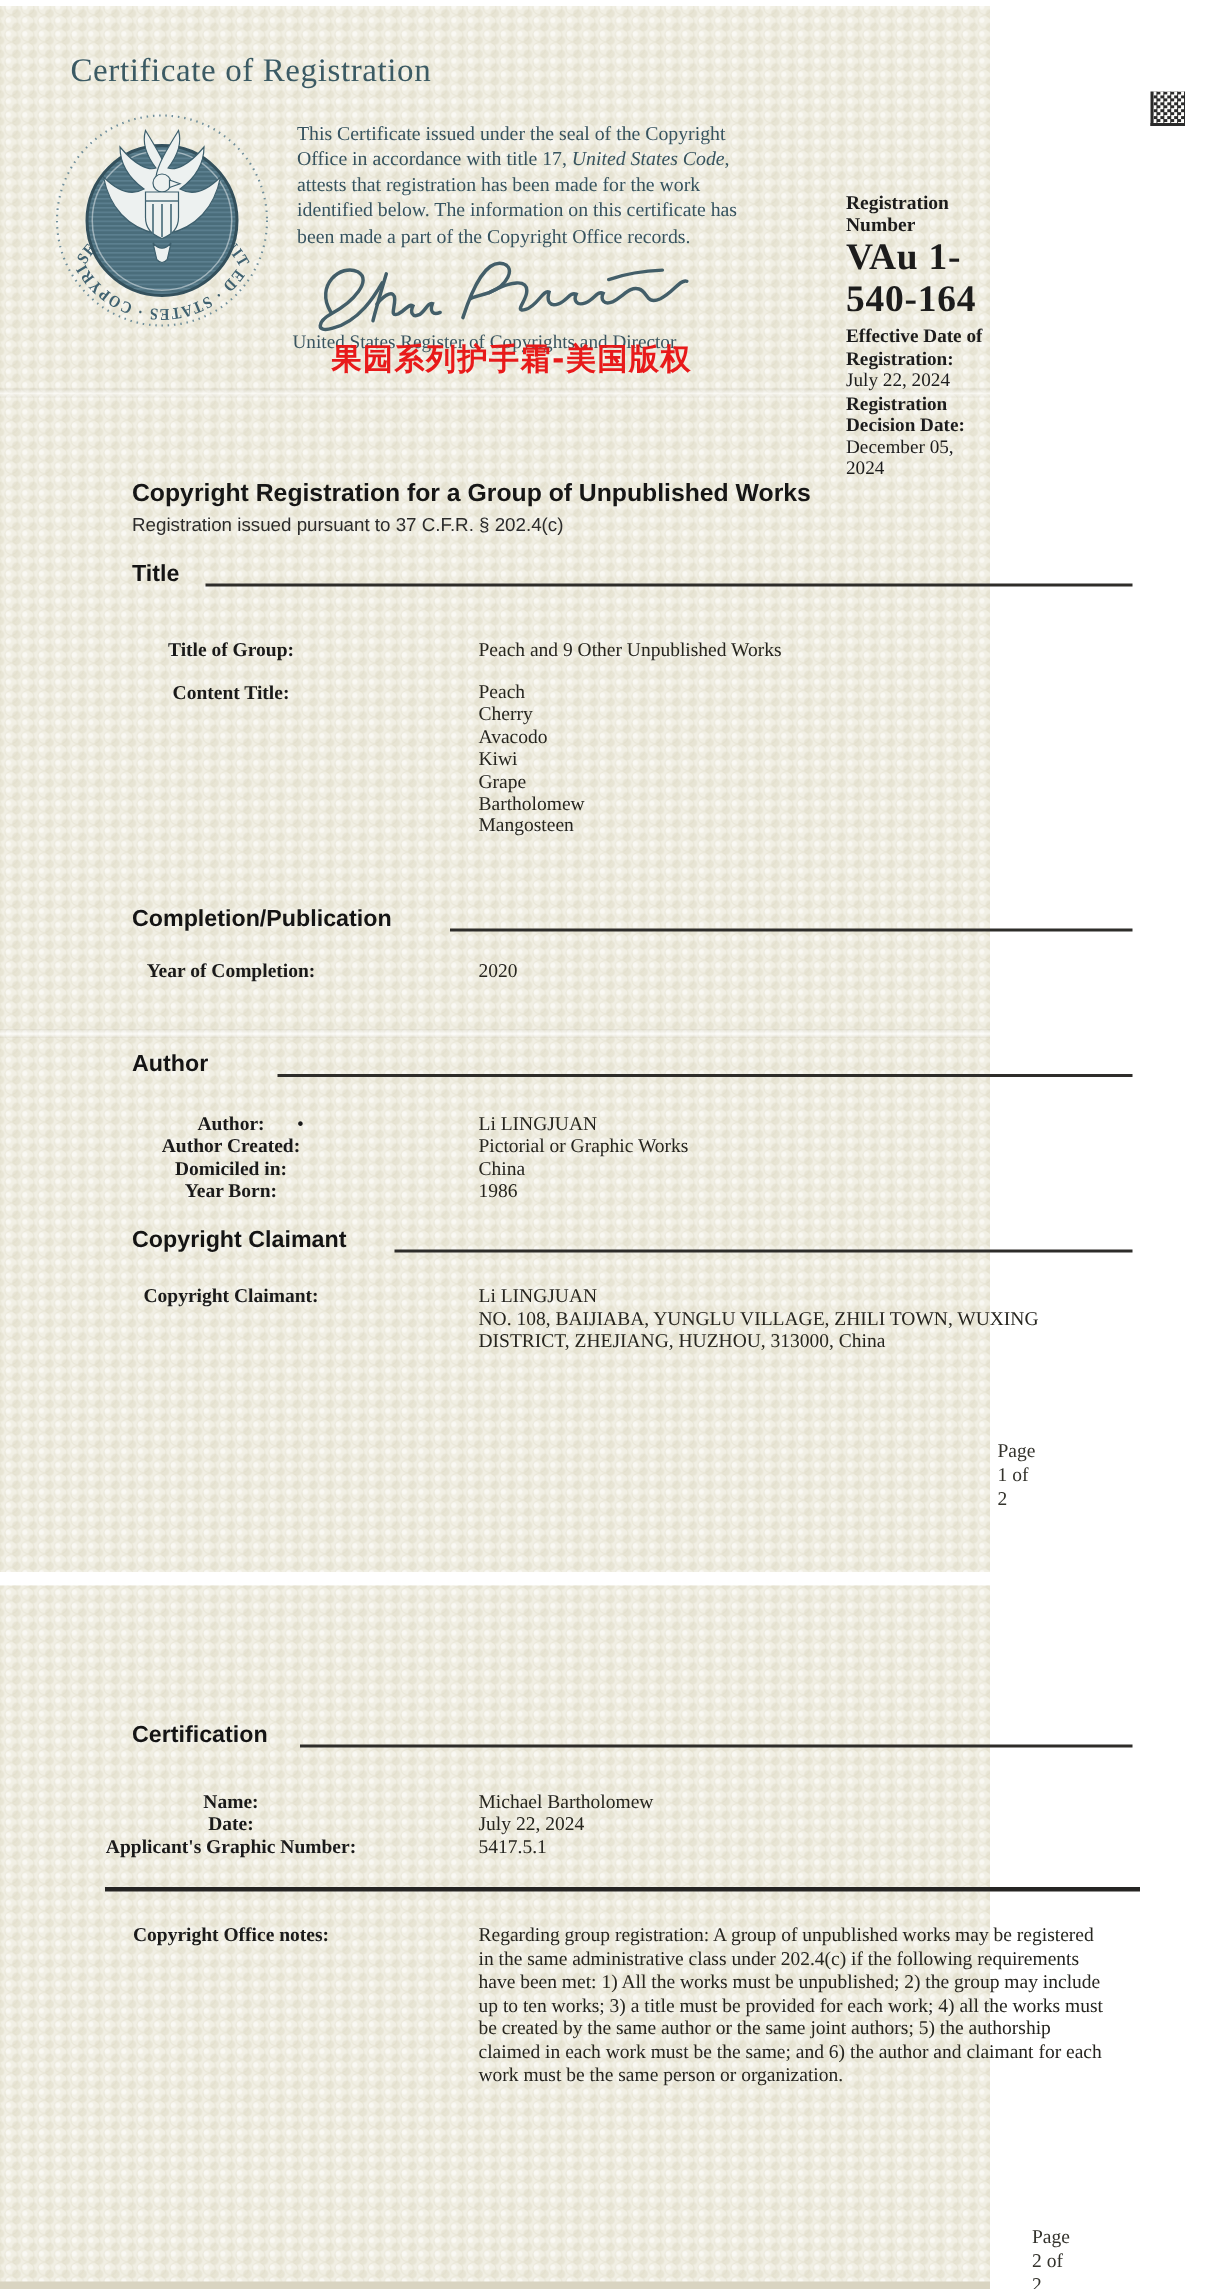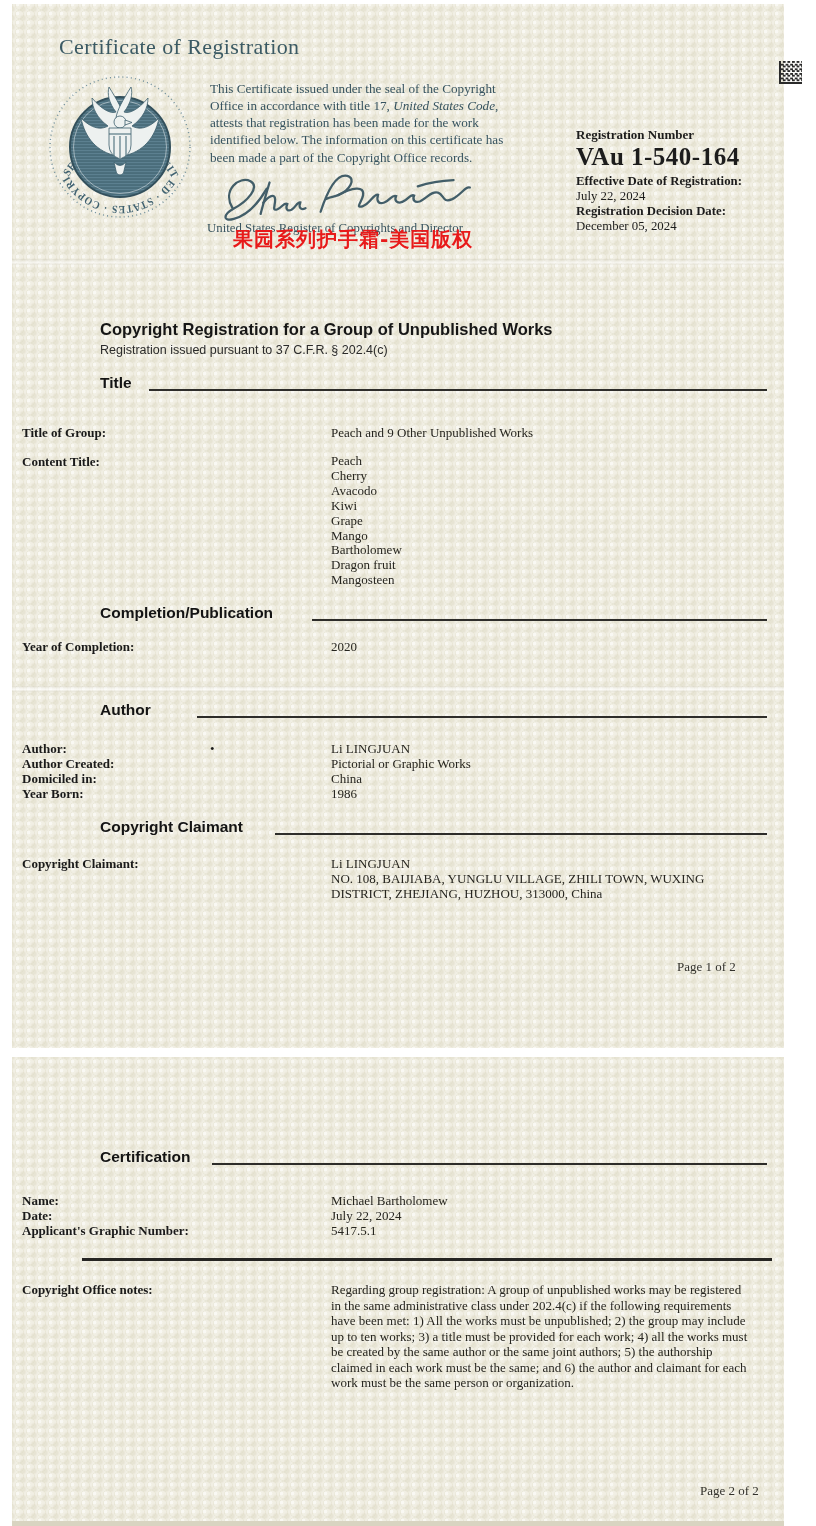--- a/index.html
+++ b/index.html
@@ -1,18 +1,18 @@
 <!DOCTYPE html>
 <html><head>
 <meta charset="utf-8">
 <style>
   html,body{margin:0;padding:0;background:#ffffff;}
   #canvas{position:relative;width:816px;height:1526px;background:#ffffff;overflow:hidden;
           font-family:"Liberation Serif",serif;}
-  .page{position:absolute;left:12px;width:772px;
+  .page{position:absolute;left:0;width:660px;
         background-color:#f1efe4;
         background-image:
           radial-gradient(circle at 50% 50%, rgba(255,255,255,0.55) 0 1.5px, rgba(255,255,255,0) 2.2px),
           radial-gradient(circle at 50% 50%, rgba(213,208,183,0.35) 2.4px, rgba(213,208,183,0) 3.3px),
           radial-gradient(circle at 50% 50%, rgba(255,255,255,0) 3.5px, rgba(214,209,184,0.30) 4.1px, rgba(255,255,255,0) 4.9px);
         background-size: 11px 9px, 11px 9px, 11px 9px;
         background-position: 0 0, 5.5px 4.5px, 2px 1px;}
   #page1{top:0;height:1048px;}
   #page2{top:1057px;height:469px;}
   #page1::before{content:"";position:absolute;left:0;top:0;width:100%;height:4px;background:#ffffff;}
@@ -40,21 +40,21 @@
 
   .doc-heading{position:absolute;left:88px;top:320px;font-family:"Liberation Sans",sans-serif;
                font-weight:bold;font-size:16.5px;color:#161616;}
   .doc-subheading{position:absolute;left:88px;top:343px;font-family:"Liberation Sans",sans-serif;
                   font-size:12.5px;color:#2b2b2b;}
 
   .sec{position:absolute;left:88px;font-family:"Liberation Sans",sans-serif;font-weight:bold;
        font-size:15.5px;color:#141414;}
   .secline{position:absolute;height:2px;background:#2e2d2a;}
 
-  .lbl{position:absolute;left:0;width:308px;text-align:left;font-weight:bold;font-size:13px;color:#1a1a1a;padding-left:10px;}
+  .lbl{position:absolute;left:0;width:308px;text-align:center;font-weight:bold;font-size:13px;color:#1a1a1a;}
   .val{position:absolute;left:319px;width:440px;font-size:13px;color:#26251f;}
   .list .line{line-height:14.9px;}
   .addr .line{line-height:15px;}
   .bullet{position:absolute;left:198px;font-size:13px;color:#1a1a1a;}
 
   .pagenum{position:absolute;font-size:13px;color:#33322c;}
   .thickline{position:absolute;left:70px;width:690px;height:3px;background:#262523;}
   .notes-val{position:absolute;left:319px;width:420px;font-size:13px;line-height:15.5px;color:#26251f;text-align:left;}
 </style>
 </head>
@@ -138,23 +138,21 @@
     <div class="lbl" style="top:425px">Title of Group:</div>
     <div class="val" style="top:425px">Peach and 9 Other Unpublished Works</div>
 
     <div class="lbl" style="top:454px">Content Title:</div>
     <div class="val list" style="top:454px">
       <div class="line">Peach</div>
       <div class="line">Cherry</div>
       <div class="line">Avacodo</div>
       <div class="line">Kiwi</div>
       <div class="line">Grape</div>
-      <div class="line">Mango</div>
       <div class="line">Bartholomew</div>
-      <div class="line">Dragon fruit</div>
       <div class="line">Mangosteen</div>
     </div>
 
     <div class="sec" style="top:604px">Completion/Publication</div>
     <div class="secline" style="left:300px;top:619px;width:455px"></div>
 
     <div class="lbl" style="top:639px">Year of Completion:</div>
     <div class="val" style="top:639px">2020</div>
 
     <div class="sec" style="top:701px">Author</div>

